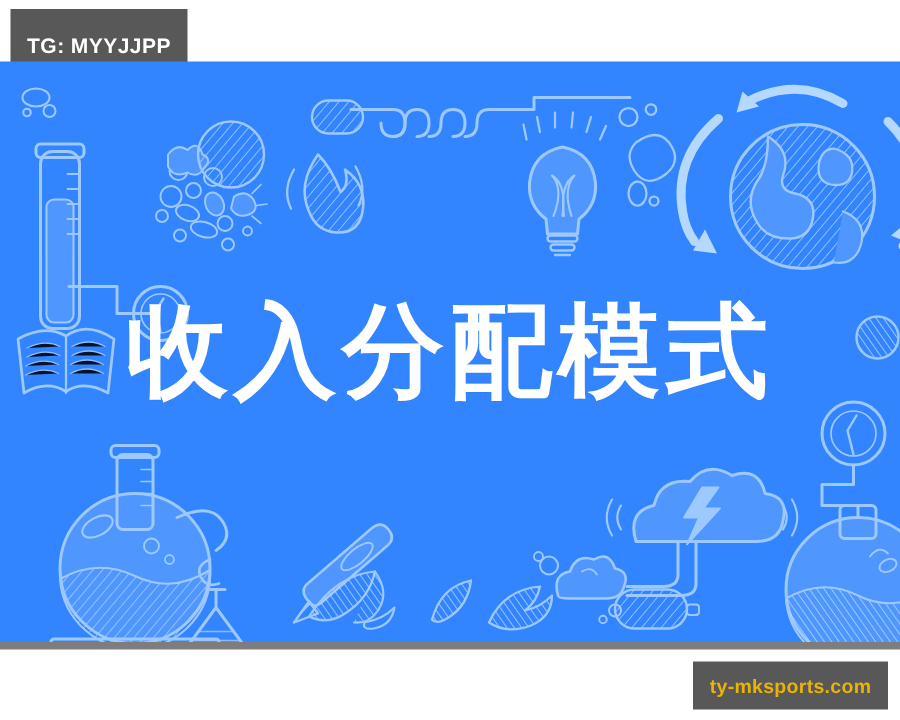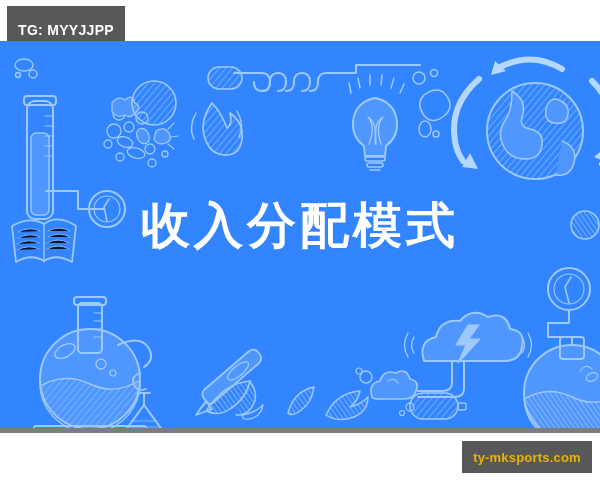--- a/index.html
+++ b/index.html
@@ -45,21 +45,21 @@
 
   
   #poster-title {
     position: absolute;
     left: 0;
     top: 160px;
     width: 600px;
     text-align: center;
     color: #ffffff;
     font-family: "DejaVu Sans", "Liberation Sans", sans-serif;
-    font-size: 49px;
+    font-size: 68px;
     font-weight: 700;
     letter-spacing: 4px;
     line-height: 1;
     white-space: nowrap;
     text-shadow: 0 1px 0 rgba(0,0,0,0.04);
   }
 
   
   #bottom-band {
     position: absolute;

